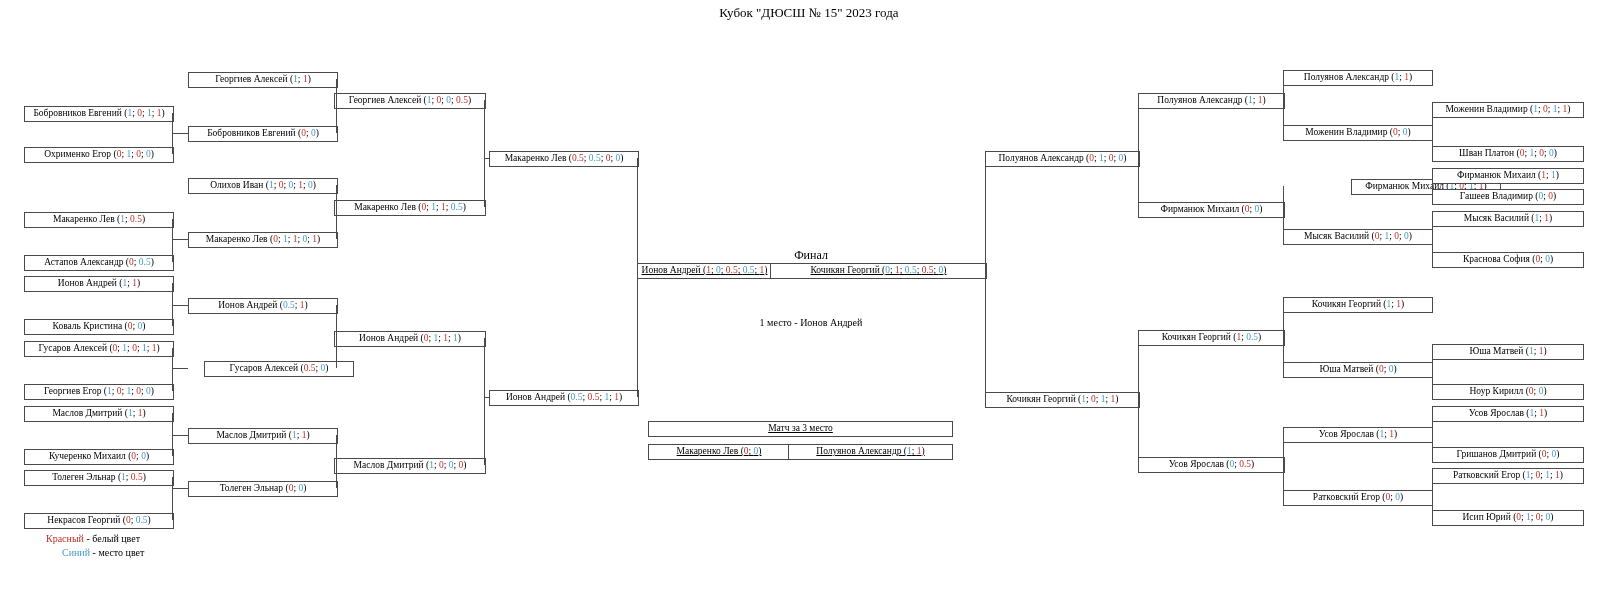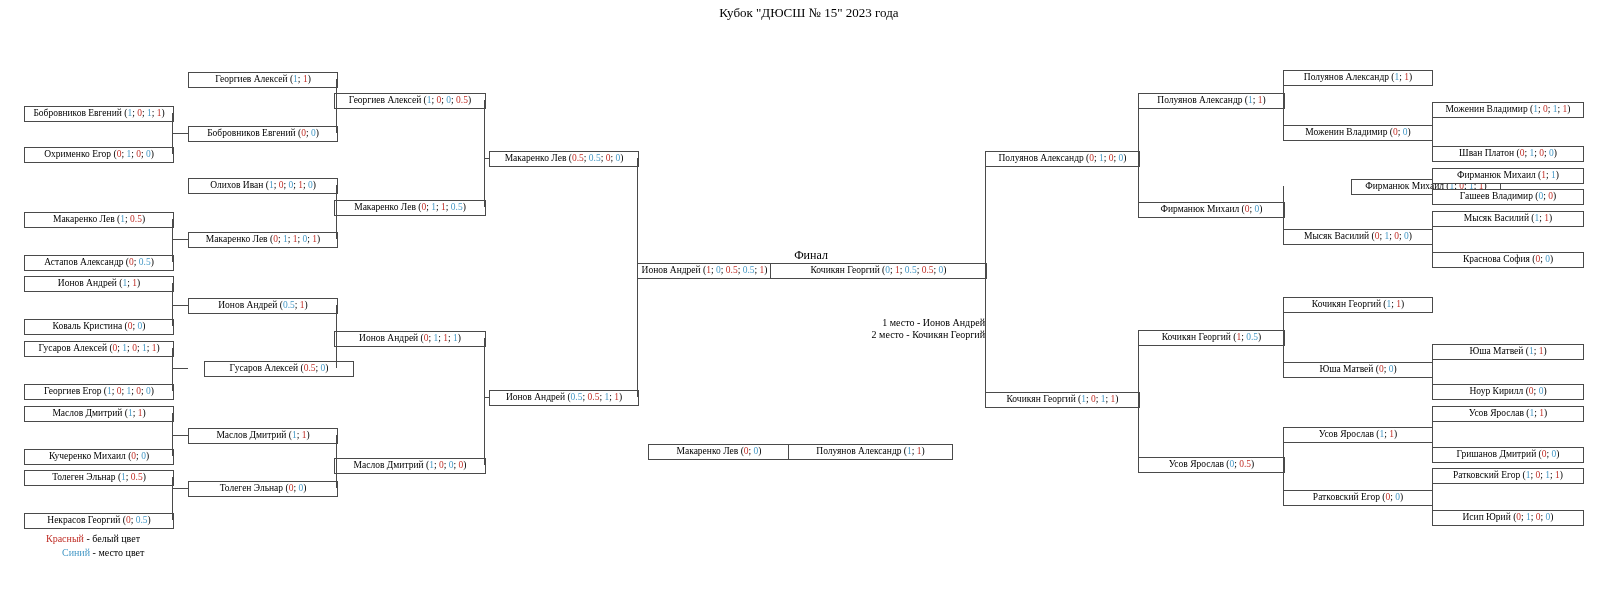--- a/index.html
+++ b/index.html
@@ -2,27 +2,27 @@
 <html style="--red: #c03028; --blue: #4699c6;"><head>
 <meta charset="utf-8">
 <style>
   html,body{margin:0;padding:0;background:#fff;}
   #canvas{position:relative;width:1618px;height:592px;background:#fff;
           font-family:"Liberation Serif", "DejaVu Serif", serif;color:#000;overflow:hidden;}
   .title{position:absolute;top:5px;left:0;width:100%;text-align:center;font-size:13px;}
   .bx{position:absolute;height:14px;border:1px solid #4a4a4a;background:#fff;
       font-size:9.5px;line-height:13px;text-align:center;white-space:nowrap;}
   .cell{position:absolute;height:14px;border:1px solid #4a4a4a;background:#fff;
-      font-size:9.5px;line-height:13px;text-align:center;white-space:nowrap;}
+      font-size:9.5px;line-height:13px;text-align:center;white-space:nowrap;text-decoration:underline;}
   .vln{position:absolute;width:0;border-left:1px solid #4a4a4a;}
   .hln{position:absolute;height:0;border-top:1px solid #4a4a4a;}
   .s-r{color:var(--red,#c03028);}
   .s-b{color:var(--blue,#4699c6);}
   .plain-header{position:absolute;text-align:center;font-size:12px;}
-  .standings{position:absolute;left:637px;top:317px;width:348px;text-align:right;
+  .standings{position:absolute;left:637px;top:317px;width:348px;text-align:center;
              font-size:10px;line-height:12px;}
   .legend-line{position:absolute;font-size:10px;white-space:nowrap;}
 </style>
 </head>
 <body>
 
 <div id="canvas">
   <div class="title">Кубок "ДЮСШ № 15" 2023 года</div>
 
   <div class="bx" style="left:24px;top:106px;width:148px">Бобровников Евгений (<span class="s-b">1</span>; <span class="s-r">0</span>; <span class="s-b">1</span>; <span class="s-r">1</span>)</div>
@@ -84,23 +84,23 @@
   <div class="bx" style="left:1432px;top:447px;width:150px">Гришанов Дмитрий (<span class="s-r">0</span>; <span class="s-b">0</span>)</div>
   <div class="bx" style="left:1432px;top:468px;width:150px">Ратковский Егор (<span class="s-b">1</span>; <span class="s-r">0</span>; <span class="s-b">1</span>; <span class="s-r">1</span>)</div>
   <div class="bx" style="left:1432px;top:510px;width:150px">Исип Юрий (<span class="s-r">0</span>; <span class="s-b">1</span>; <span class="s-r">0</span>; <span class="s-b">0</span>)</div>
 
   <div class="plain-header" style="left:637px;top:248px;width:348px">Финал</div>
   <div class="cell" style="left:637px;top:263px;width:133px">Ионов Андрей (<span class="s-r">1</span>; <span class="s-b">0</span>; <span class="s-r">0.5</span>; <span class="s-b">0.5</span>; <span class="s-r">1</span>)</div>
   <div class="cell" style="left:770px;top:263px;width:215px">Кочикян Георгий (<span class="s-b">0</span>; <span class="s-r">1</span>; <span class="s-b">0.5</span>; <span class="s-r">0.5</span>; <span class="s-b">0</span>)</div>
 
   <div class="standings">
     <div>1 место - Ионов Андрей</div>
-    <div>2 место - Кочикян Георгий</div>
   </div>
 
+  <div class="cell" style="left:648px;top:421px;width:303px">Матч за 3 место</div>
   <div class="cell" style="left:648px;top:444px;width:140px">Макаренко Лев (<span class="s-r">0</span>; <span class="s-b">0</span>)</div>
   <div class="cell" style="left:788px;top:444px;width:163px">Полуянов Александр (<span class="s-b">1</span>; <span class="s-r">1</span>)</div>
 
   <div class="legend-line" style="left:46px;top:533px">
     <span style="color: rgb(192, 48, 40);">Красный</span><span> - белый цвет</span>
   </div>
   <div class="legend-line" style="left:62px;top:547px">
     <span style="color: rgb(70, 153, 198);">Синий</span><span> - место цвет</span>
   </div>
 

